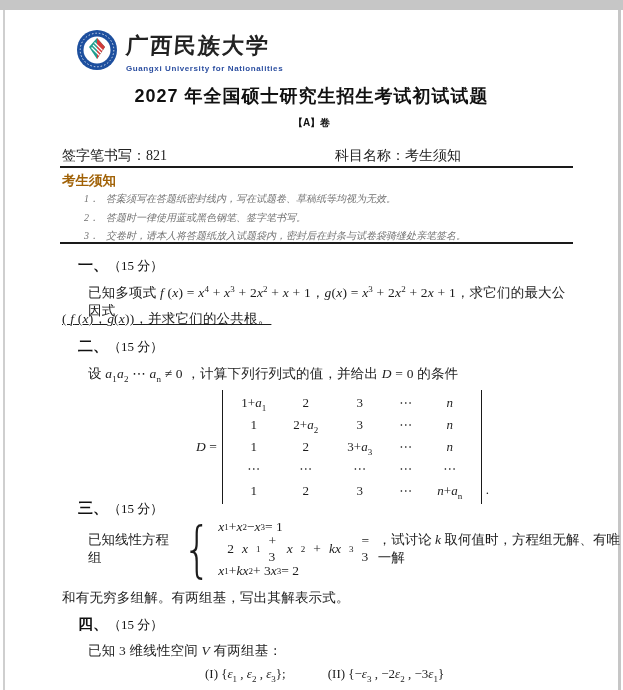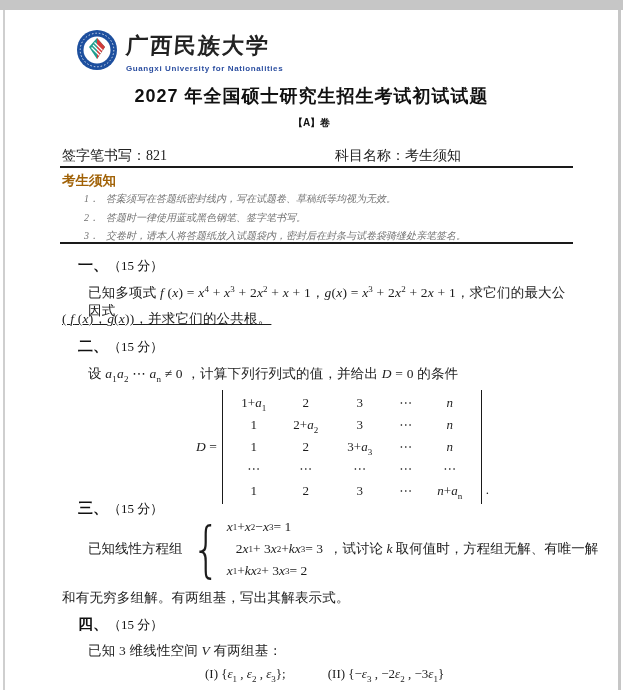--- a/index.html
+++ b/index.html
@@ -49,21 +49,21 @@
   .det-matrix{border-left:1.5px solid #1a1a1a;border-right:1.5px solid #1a1a1a;padding:2px 5px;}
   .det-row{display:flex;height:22px;align-items:center;}
   .det-cell{text-align:center;}
   .dc0{width:52px;} .dc1{width:52px;} .dc2{width:56px;} .dc3{width:36px;} .dc4{width:52px;}
   .det-period{margin-left:4px;align-self:flex-end;padding-bottom:6px;}
 
   .sys-wrap{position:absolute;left:88px;top:516px;display:flex;align-items:center;font-size:13.5px;}
   .sys-brace{font-size:60px;font-weight:100;line-height:66px;margin:0 2px 0 4px;font-family:"DejaVu Sans",sans-serif;transform:scaleX(0.75);}
   .sys-eqs{display:flex;flex-direction:column;}
   .sys-eq{height:22px;display:flex;align-items:center;}
-  .sys-eq2{padding-left:9px;}
+  .sys-eq2{padding-left:9px;gap:8px;}
   .sys-after{margin-left:6px;}
 
   .q4-bases{position:absolute;left:205px;top:666px;font-size:13px;display:flex;}
   .basis2{margin-left:42px;}
 </style>
 </head>
 <body>
 
 <div class="sheet">
   <div class="band-top"></div>

